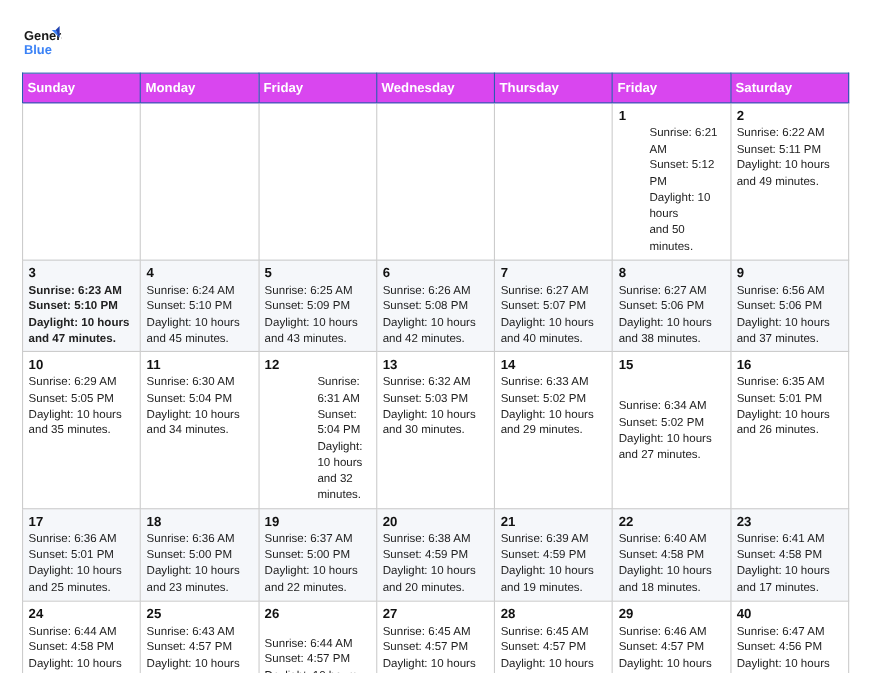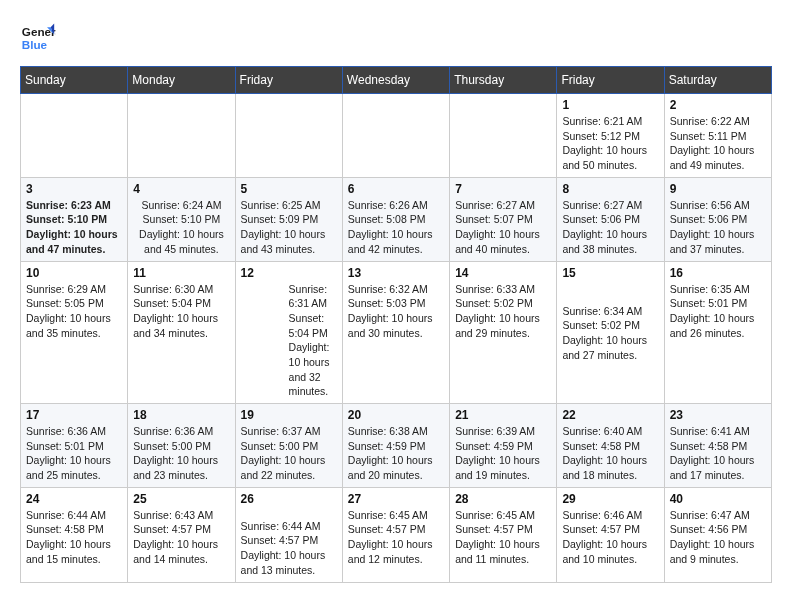--- a/index.html
+++ b/index.html
@@ -37,26 +37,26 @@
       font-size: 16px;
       color: #333;
       font-weight: normal;
     }
     .calendar-table {
       width: 100%;
       border-collapse: collapse;
       font-size: 11px;
     }
     .calendar-table th {
-      background-color: #404040;
+      background-color: #d946ef;
       color: #fff;
       padding: 6px 4px;
       text-align: left;
       font-size: 12px;
-      font-weight: normal;
+      font-weight: bold;
       border: 1px solid #2a5ab0;
     }
     .calendar-table td {
       border: 1px solid #ccc;
       vertical-align: top;
       padding: 4px 5px;
       width: calc(100% / 7);
       min-height: 70px;
       height: 80px;
       background: #fff;
@@ -111,21 +111,21 @@
   </thead>
   <tbody id="calendar-body">
   <tr>
         <td class="empty-cell"></td>
         <td class="empty-cell"></td>
         <td class="empty-cell"></td>
         <td class="empty-cell"></td>
         <td class="empty-cell"></td>
         <td>
           <div class="day-number">1</div>
-          <div class="day-info" style="white-space: pre-line;">Sunrise: 6:21 AM
+          <div class="day-info" style="white-space: pre-line; margin-left: 28px;">Sunrise: 6:21 AM
 Sunset: 5:12 PM
 Daylight: 10 hours
 and 50 minutes.</div>
         </td>
         <td>
           <div class="day-number">2</div>
           <div class="day-info" style="white-space: pre-line;">Sunrise: 6:22 AM
 Sunset: 5:11 PM
 Daylight: 10 hours
 and 49 minutes.</div>
@@ -134,21 +134,21 @@
       <tr>
         <td>
           <div class="day-number">3</div>
           <div class="day-info" style="white-space: pre-line; font-weight: bold;">Sunrise: 6:23 AM
 Sunset: 5:10 PM
 Daylight: 10 hours
 and 47 minutes.</div>
         </td>
         <td>
           <div class="day-number">4</div>
-          <div class="day-info" style="white-space: pre-line; text-align: center;">Sunrise: 6:24 AM
+          <div class="day-info" style="white-space: pre-line;">Sunrise: 6:24 AM
 Sunset: 5:10 PM
 Daylight: 10 hours
 and 45 minutes.</div>
         </td>
         <td>
           <div class="day-number">5</div>
           <div class="day-info" style="white-space: pre-line;">Sunrise: 6:25 AM
 Sunset: 5:09 PM
 Daylight: 10 hours
 and 43 minutes.</div>

